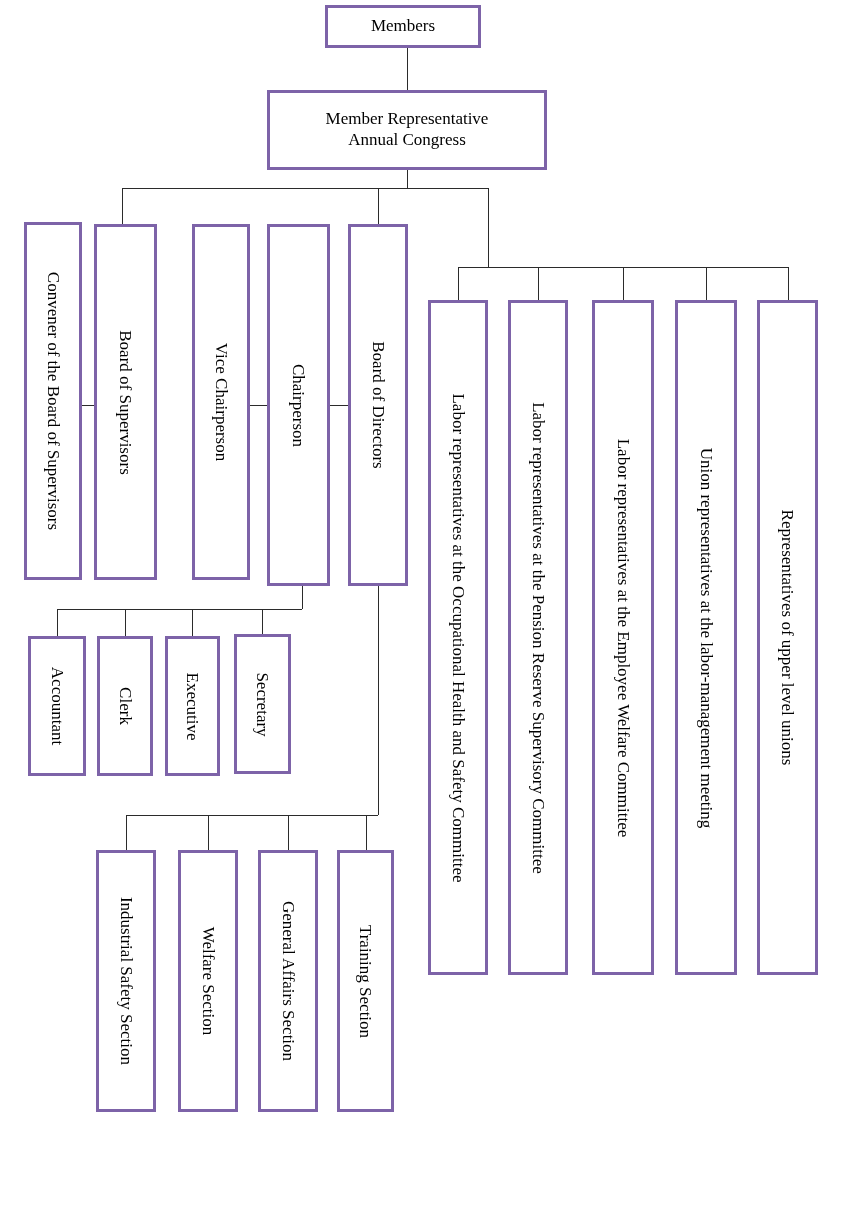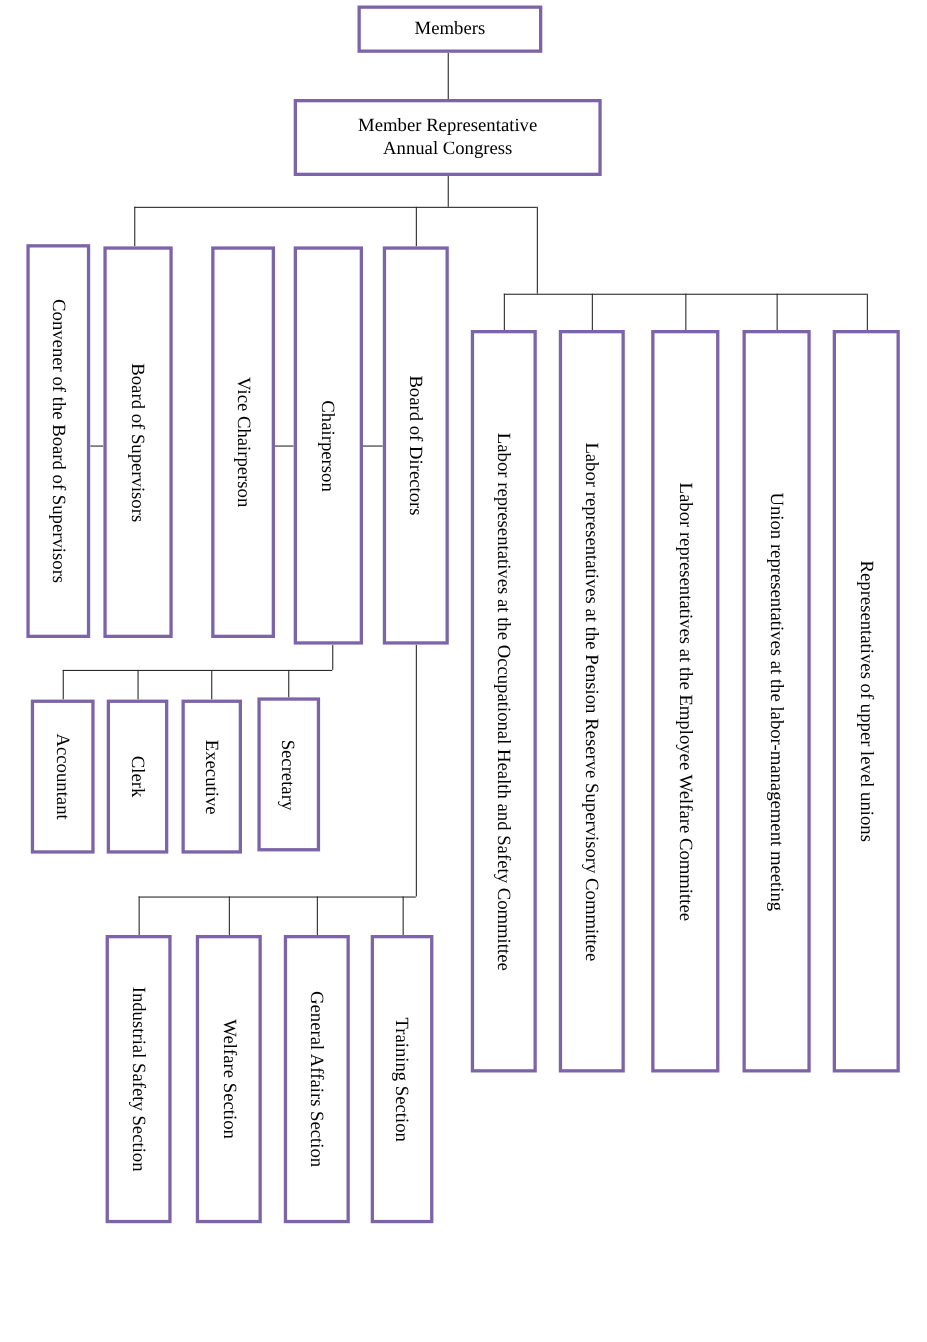--- a/index.html
+++ b/index.html
@@ -82,25 +82,25 @@
   <div class="conn v" style="left: 192px; top: 609px; height: 27px; background: rgb(43, 43, 43);"></div>
   <div class="conn v" style="left: 262px; top: 609px; height: 27px; background: rgb(43, 43, 43);"></div>
 
   <div class="conn v" style="left: 378px; top: 586px; height: 229px; background: rgb(43, 43, 43);"></div>
   <div class="conn h" style="left: 126px; top: 815px; width: 252px; background: rgb(43, 43, 43);"></div>
   <div class="conn v" style="left: 126px; top: 815px; height: 35px; background: rgb(43, 43, 43);"></div>
   <div class="conn v" style="left: 208px; top: 815px; height: 35px; background: rgb(43, 43, 43);"></div>
   <div class="conn v" style="left: 288px; top: 815px; height: 35px; background: rgb(43, 43, 43);"></div>
   <div class="conn v" style="left: 366px; top: 815px; height: 35px; background: rgb(43, 43, 43);"></div>
 
-  <div class="node horiz" style="left: 325px; top: 5px; width: 168px; height: 43px; border-color: rgb(125, 99, 168);">
+  <div class="node horiz" style="left: 325px; top: 5px; width: 156px; height: 43px; border-color: rgb(125, 99, 168);">
     <span class="node-label">Members</span>
   </div>
 
-  <div class="node horiz" style="left: 267px; top: 90px; width: 280px; height: 70px; border-color: rgb(125, 99, 168); align-items: center;">
+  <div class="node horiz" style="left: 267px; top: 90px; width: 280px; height: 80px; border-color: rgb(125, 99, 168); align-items: center;">
     <span class="node-label">Member Representative
 Annual Congress</span>
   </div>
 
   <div class="node vert" style="left: 24px; top: 222px; width: 58px; height: 358px; border-color: rgb(125, 99, 168);">
     <span class="node-label" style="width: 352px; height: 52px; line-height: 52px; text-align: center;">Convener of the Board of Supervisors</span>
   </div>
 
   <div class="node vert" style="left: 94px; top: 224px; width: 63px; height: 356px; border-color: rgb(125, 99, 168);">
     <span class="node-label" style="width: 350px; height: 57px; line-height: 57px; text-align: center;">Board of Supervisors</span>

